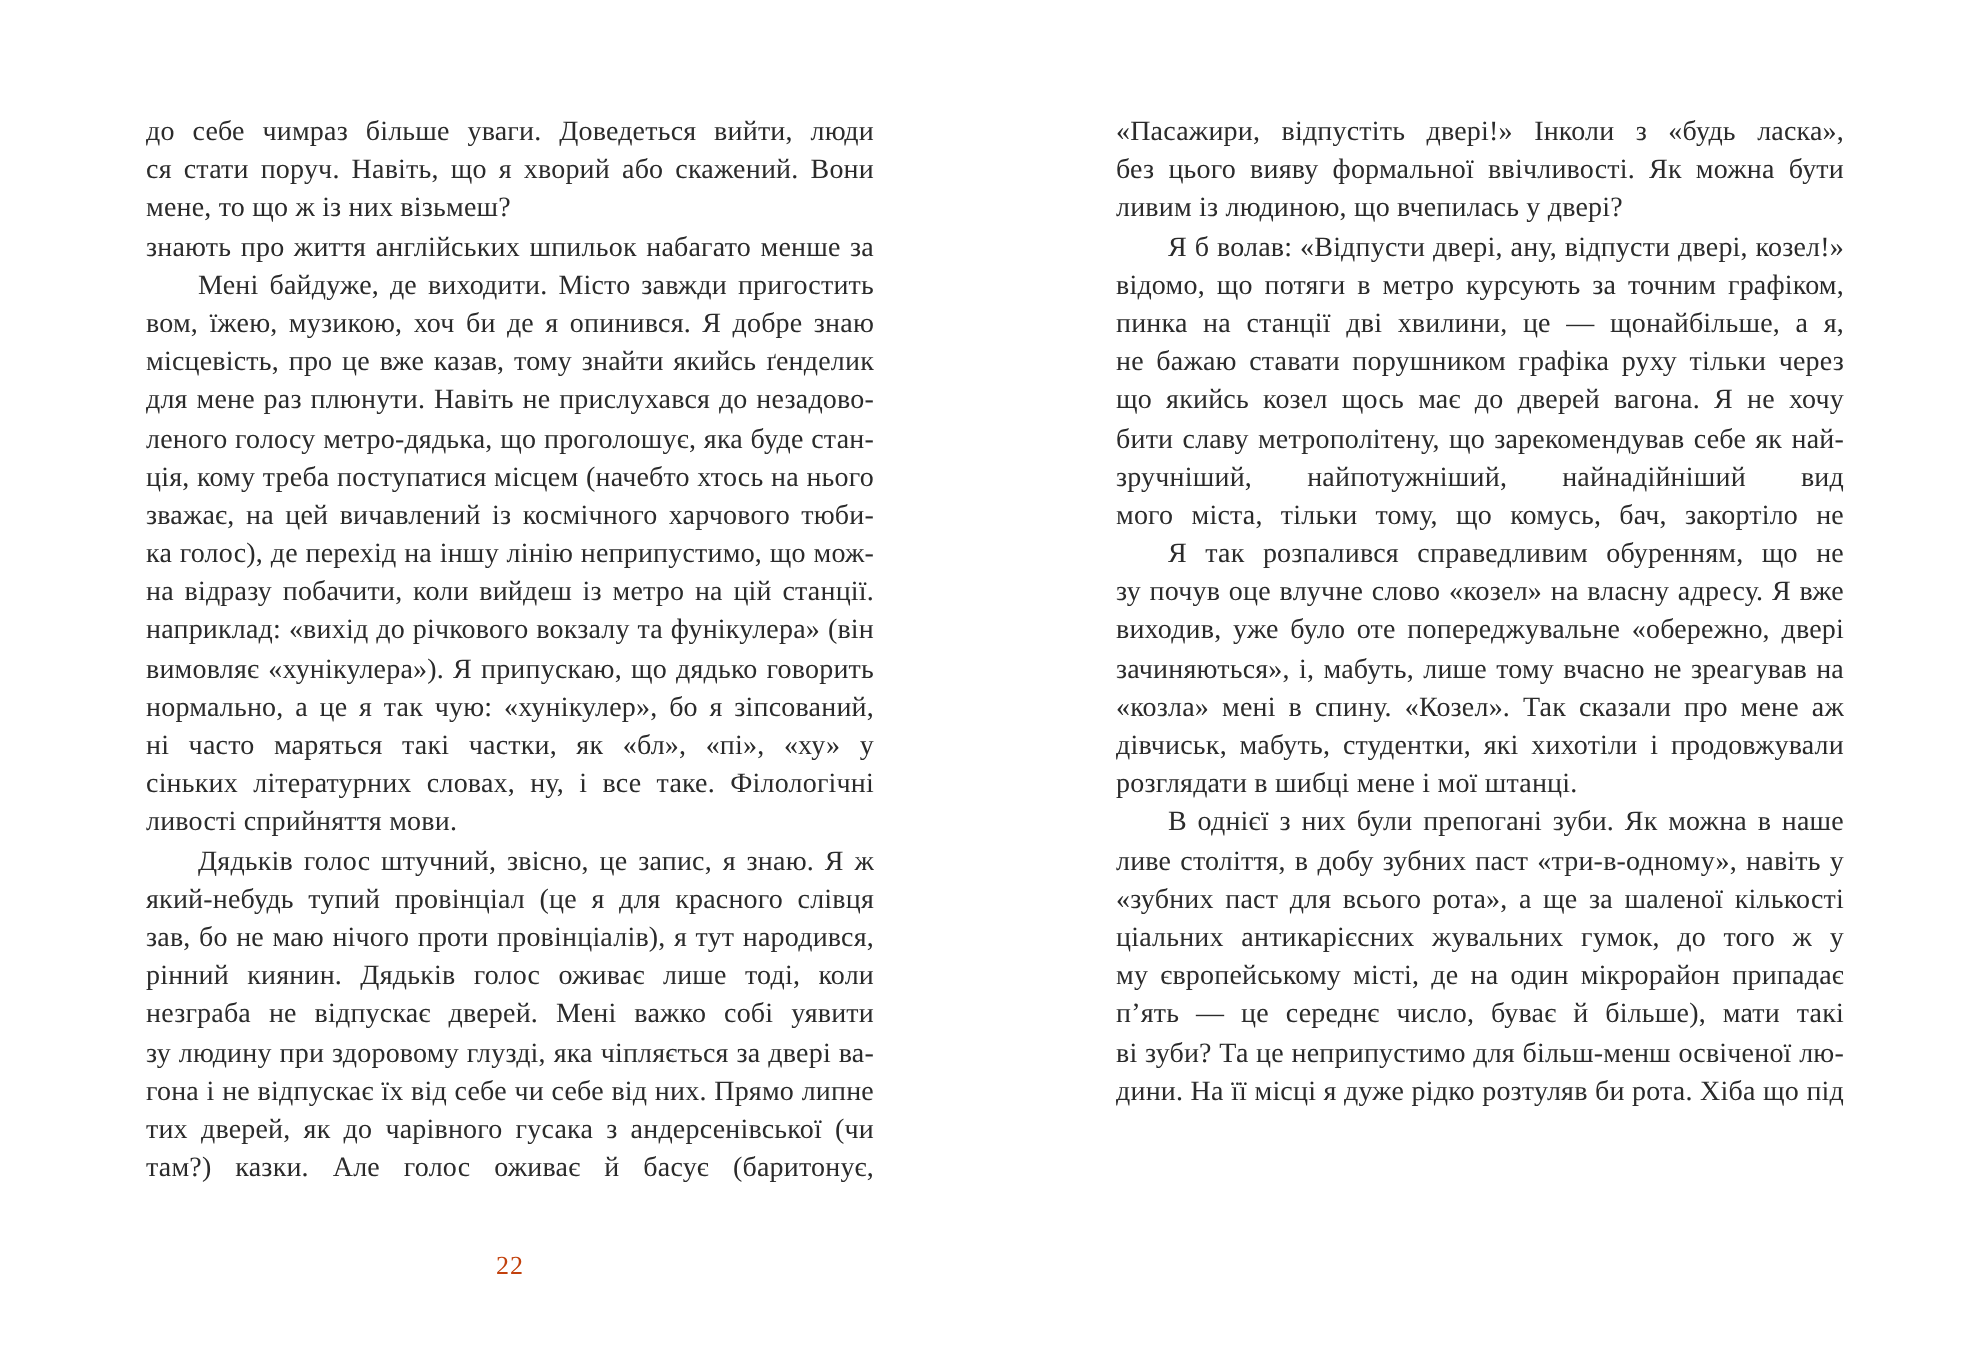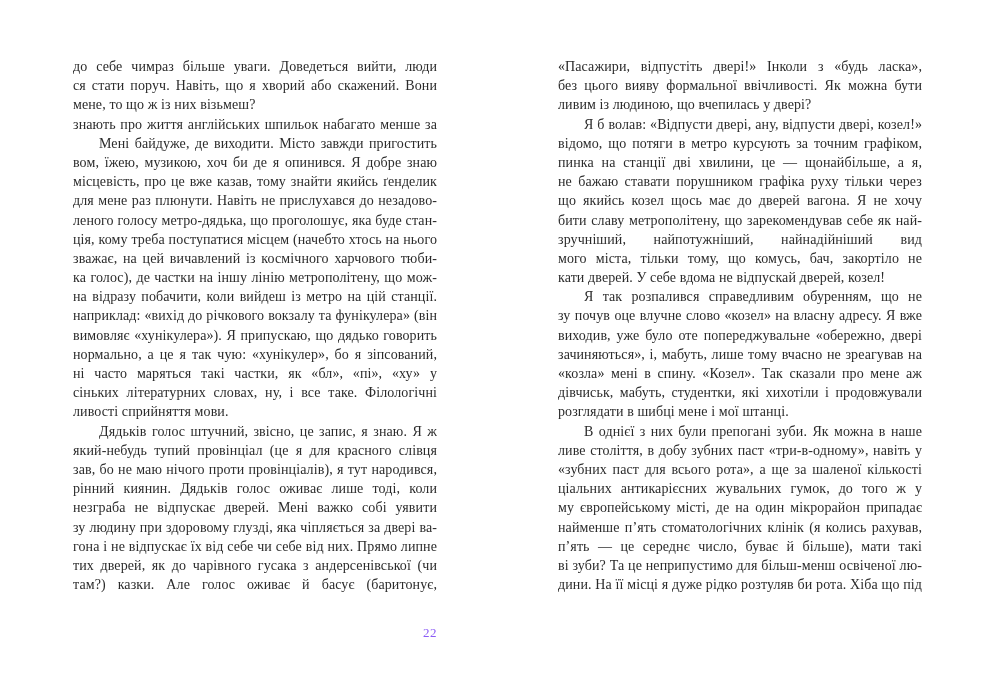--- a/index.html
+++ b/index.html
@@ -44,23 +44,23 @@
     text-align-last: left;
   }
   .line.indent {
     text-indent: 26px;
   }
   .pagenum {
     position: absolute;
     top: 568px;
     left: 0;
     width: 364px;
-    text-align: right;
+    text-align: center;
     font-size: 13px;
-    color: #8b5cf6;
+    color: #c2410c;
     letter-spacing: 0.5px;
   }
 </style>
 </head>
 <body>
 
 <div class="spread">
 
   <div class="page left">
     <div class="page-text">
@@ -68,21 +68,21 @@
         <div class="line">ся стати поруч. Навіть, що я хворий або скажений. Вони</div>
         <div class="line last">мене, то що ж із них візьмеш?</div>
         <div class="line">знають про життя англійських шпильок набагато менше за</div>
         <div class="line indent">Мені байдуже, де виходити. Місто завжди пригостить пит-</div>
         <div class="line">вом, їжею, музикою, хоч би де я опинився. Я добре знаю рідну</div>
         <div class="line">місцевість, про це вже казав, тому знайти якийсь ґенделик</div>
         <div class="line">для мене раз плюнути. Навіть не прислухався до незадово-</div>
         <div class="line">леного голосу метро-дядька, що проголошує, яка буде стан-</div>
         <div class="line">ція, кому треба поступатися місцем (начебто хтось на нього</div>
         <div class="line">зважає, на цей вичавлений із космічного харчового тюби-</div>
-        <div class="line">ка голос), де частки на іншу лінію метрополітену, що мож-</div>
+        <div class="line">ка голос), де перехід на іншу лінію неприпустимо, що мож-</div>
         <div class="line">на відразу побачити, коли вийдеш із метро на цій станції. От</div>
         <div class="line">наприклад: «вихід до річкового вокзалу та фунікулера» (він</div>
         <div class="line">вимовляє «хунікулера»). Я припускаю, що дядько говорить</div>
         <div class="line">нормально, а це я так чую: «хунікулер», бо я зіпсований, ме-</div>
         <div class="line">ні часто маряться такі частки, як «бл», «пі», «ху» у звичайні-</div>
         <div class="line">сіньких літературних словах, ну, і все таке. Філологічні особ-</div>
         <div class="line last">ливості сприйняття мови.</div>
         <div class="line indent">Дядьків голос штучний, звісно, це запис, я знаю. Я ж не</div>
         <div class="line">який-небудь тупий провінціал (це я для красного слівця ска-</div>
         <div class="line">зав, бо не маю нічого проти провінціалів), я тут народився, ко-</div>
@@ -102,33 +102,31 @@
         <div class="line">без цього вияву формальної ввічливості. Як можна бути ввіч-</div>
         <div class="line last">ливим із людиною, що вчепилась у двері?</div>
         <div class="line indent">Я б волав: «Відпусти двері, ану, відпусти двері, козел!» Усім</div>
         <div class="line">відомо, що потяги в метро курсують за точним графіком, зу-</div>
         <div class="line">пинка на станції дві хвилини, це — щонайбільше, а я, водій,</div>
         <div class="line">не бажаю ставати порушником графіка руху тільки через те,</div>
         <div class="line">що якийсь козел щось має до дверей вагона. Я не хочу гань-</div>
         <div class="line">бити славу метрополітену, що зарекомендував себе як най-</div>
         <div class="line">зручніший, найпотужніший, найнадійніший вид транспорту</div>
         <div class="line">мого міста, тільки тому, що комусь, бач, закортіло не відпус-</div>
-        <div class="line last">кати дверей. У себе вдома не відпускай дверей, козел!</div>
         <div class="line indent">Я так розпалився справедливим обуренням, що не відра-</div>
         <div class="line">зу почув оце влучне слово «козел» на власну адресу. Я вже</div>
         <div class="line">виходив, уже було оте попереджувальне «обережно, двері</div>
         <div class="line">зачиняються», і, мабуть, лише тому вчасно не зреагував на</div>
         <div class="line">«козла» мені в спину. «Козел». Так сказали про мене аж двоє</div>
         <div class="line">дівчиськ, мабуть, студентки, які хихотіли і продовжували</div>
         <div class="line last">розглядати в шибці мене і мої штанці.</div>
         <div class="line indent">В однієї з них були препогані зуби. Як можна в наше бурх-</div>
         <div class="line">ливе століття, в добу зубних паст «три-в-одному», навіть у час</div>
         <div class="line">«зубних паст для всього рота», а ще за шаленої кількості спе-</div>
         <div class="line">ціальних антикарієсних жувальних гумок, до того ж у нашо-</div>
         <div class="line">му європейському місті, де на один мікрорайон припадає що-</div>
-        <div class="line">найменше п’ять стоматологічних клінік (я колись рахував,</div>
         <div class="line">п’ять — це середнє число, буває й більше), мати такі жахли-</div>
         <div class="line">ві зуби? Та це неприпустимо для більш-менш освіченої лю-</div>
         <div class="line">дини. На її місці я дуже рідко розтуляв би рота. Хіба що під</div>
       </div>
   </div>
 
 </div>
 
 </body></html>

